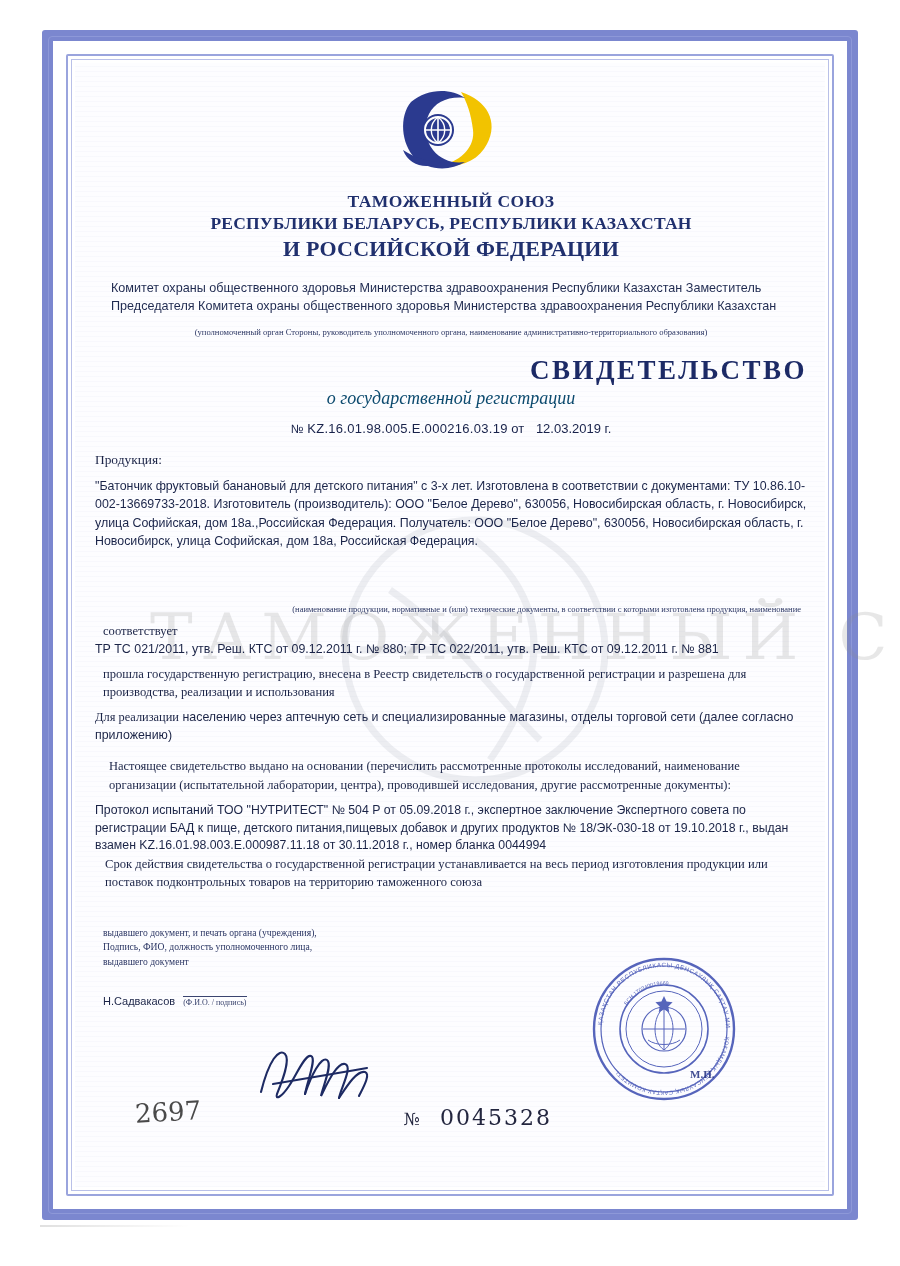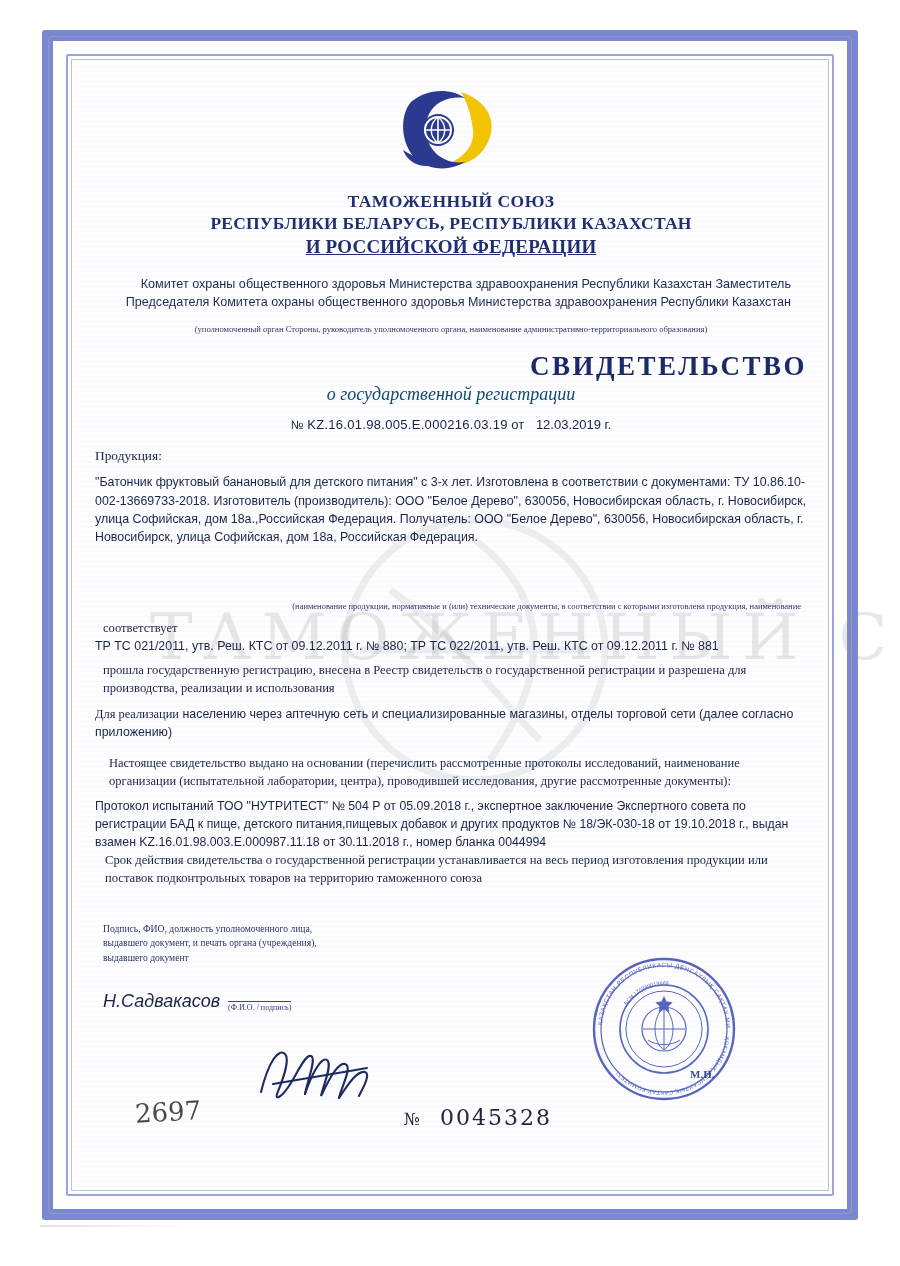--- a/index.html
+++ b/index.html
@@ -100,25 +100,25 @@
   .ts-title {
     margin-top: 130px;
     text-align: center;
     font-family: "Liberation Serif", serif;
     font-weight: bold;
     color: #20306e;
     line-height: 1.28;
   }
   .ts-title .l1 { font-size: 17.5px; letter-spacing: .5px; }
   .ts-title .l2 { font-size: 17.5px; letter-spacing: .2px; }
-  .ts-title .l3 { font-size: 19px; letter-spacing: .2px; text-decoration: underline; }
+  .ts-title .l3 { font-size: 22px; letter-spacing: .2px; }
 
   .authority {
     margin: 16px 16px 0 16px;
-    text-align: right;
+    text-align: left;
     font-size: 12.6px;
     line-height: 1.45;
     color: #1f2a50;
   }
 
   .note-small {
     margin: 12px 4px 0 4px;
     text-align: center;
     font-size: 8.6px;
     font-family: "Liberation Serif", serif;
@@ -232,23 +232,22 @@
     padding-left: 8px;
   }
   .sign-name-row {
     margin-top: 26px;
     display: flex;
     align-items: flex-end;
     gap: 6px;
     padding-left: 8px;
   }
   .sign-name {
-    font-size: 18px;
+    font-size: 11px;
     white-space: nowrap;
-    font-style: italic;
   }
   .fio-hint {
     font-family: "Liberation Serif", serif;
     font-size: 8px;
     color: #36406b;
     border-top: 1px solid #3a4470;
     padding-top: 1px;
     margin-left: 2px;
     white-space: nowrap;
   }
@@ -378,22 +377,22 @@
       <span>населению через аптечную сеть и специализированные магазины, отделы торговой сети (далее согласно приложению)</span>
     </div>
 
     <div class="present">Настоящее свидетельство выдано на основании (перечислить рассмотренные протоколы исследований, наименование организации (испытательной лаборатории, центра), проводившей исследования, другие рассмотренные документы):</div>
 
     <div class="protocol">Протокол испытаний ТОО "НУТРИТЕСТ" № 504 Р от 05.09.2018 г., экспертное заключение Экспертного совета по регистрации БАД к пище, детского питания,пищевых добавок и других продуктов № 18/ЭК-030-18 от 19.10.2018 г., выдан взамен KZ.16.01.98.003.Е.000987.11.18 от 30.11.2018 г., номер бланка 0044994</div>
 
     <div class="term">Срок действия свидетельства о государственной регистрации устанавливается на весь период изготовления продукции или поставок подконтрольных товаров на территорию таможенного союза</div>
 
     <div class="sign-block">
+      <div>выдавшего документ, и печать органа (учреждения),</div>
       <div>Подпись, ФИО,  должность уполномоченного лица,</div>
-      <div>выдавшего документ, и печать органа (учреждения),</div>
       <div>выдавшего документ</div>
     </div>
 
     <div class="sign-name-row">
       <span class="sign-name">Н.Садвакасов</span>
       <span class="fio-hint">(Ф.И.О. / подпись)</span>
     </div>
 
   </div>
 

